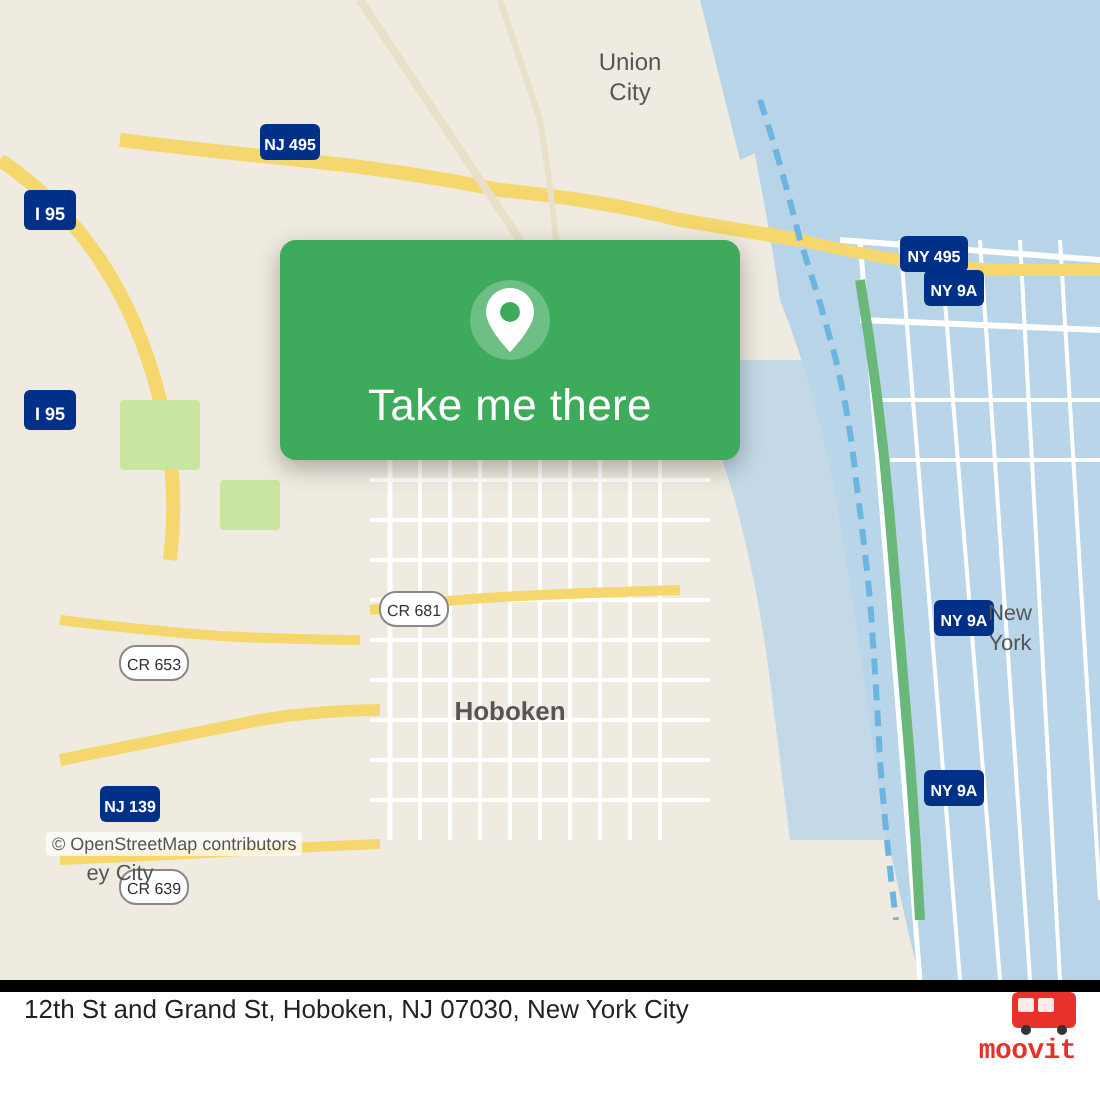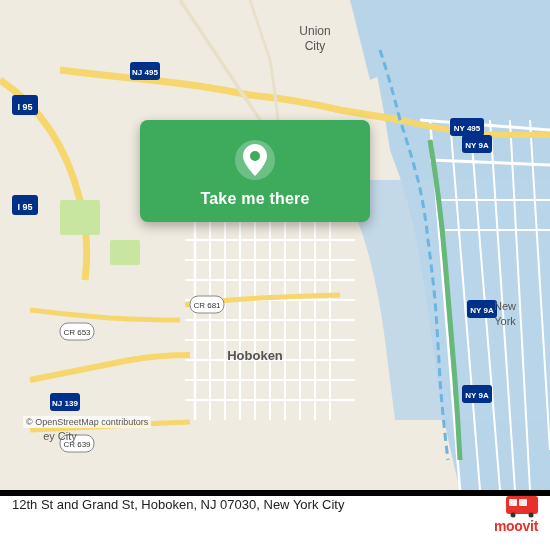--- a/index.html
+++ b/index.html
@@ -42,22 +42,22 @@
     }
 
     #pin-icon {
       width: 44px;
       height: 44px;
       margin-bottom: 8px;
     }
 
     #take-me-there-btn {
       color: white;
-      font-size: 16px;
-      font-weight: 700;
+      font-size: 22px;
+      font-weight: 400;
       background: none;
       border: none;
       cursor: pointer;
       letter-spacing: 0.2px;
       white-space: nowrap;
     }
 
     
     #bottom-bar {
       width: 550px;
@@ -83,20 +83,21 @@
       align-items: flex-end;
       gap: 0;
       min-width: 60px;
     }
 
     #moovit-name {
       font-size: 15px;
       font-weight: 700;
       color: #e8312a;
       letter-spacing: -0.3px;
+      font-family: Liberation Mono, monospace;
     }
 
     
     #attribution {
       position: absolute;
       bottom: 62px;
       left: 4px;
       font-size: 9px;
       color: #555;
       background: rgba(255,255,255,0.7);

